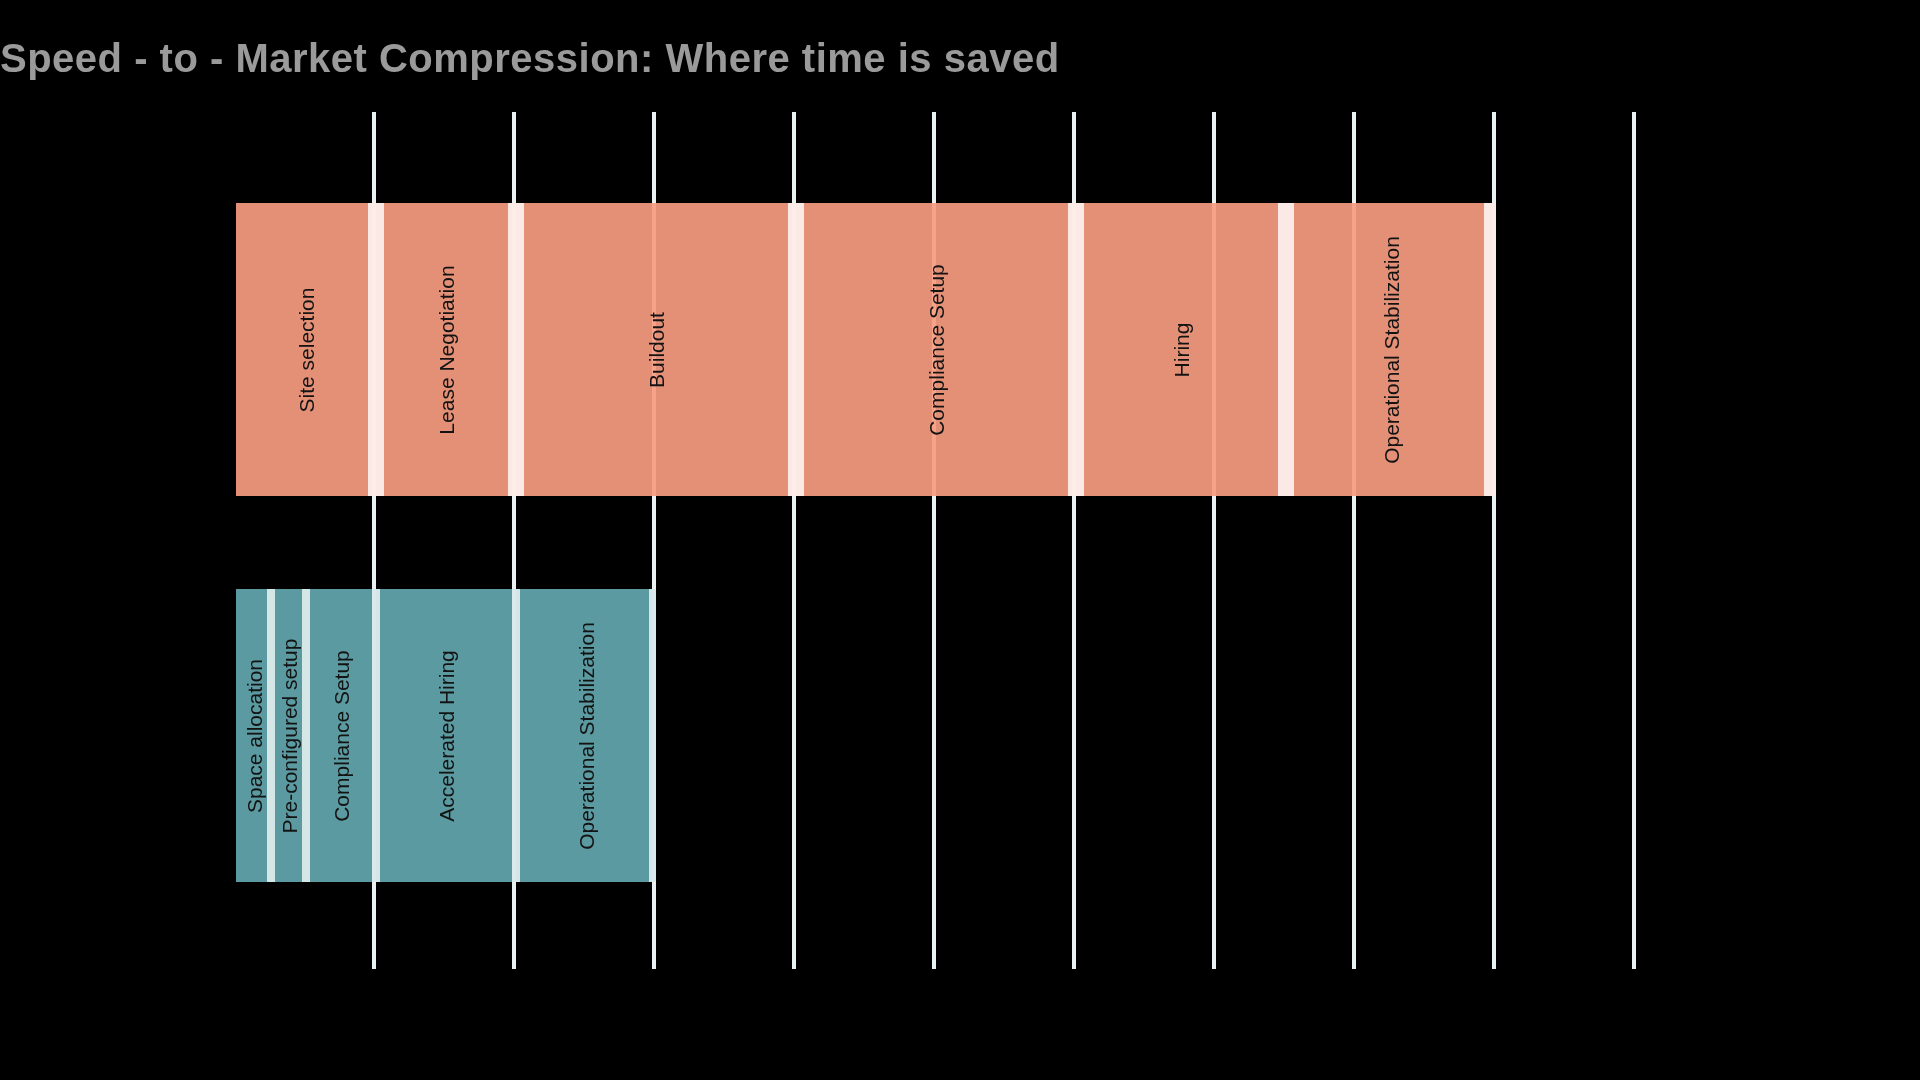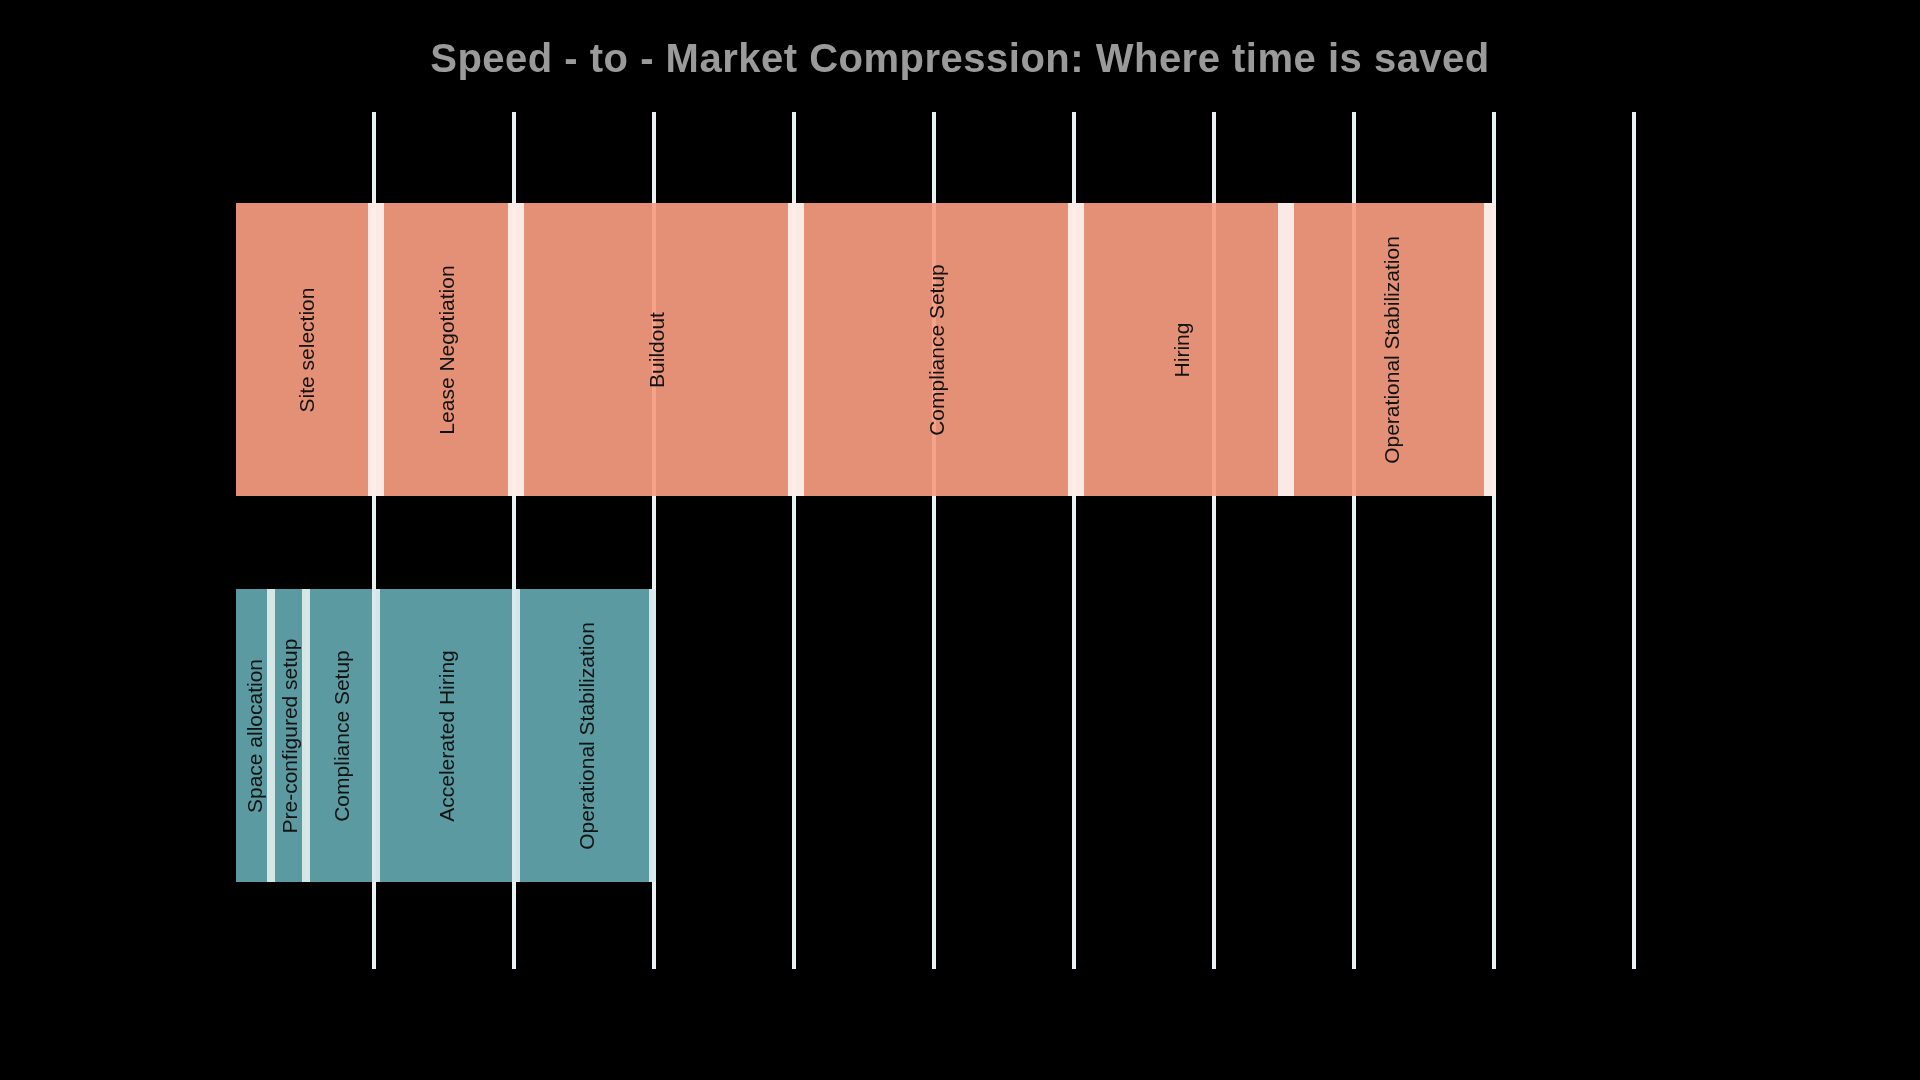--- a/index.html
+++ b/index.html
@@ -14,21 +14,21 @@
     background: #000;
     overflow: hidden;
     font-family: "Liberation Sans", "DejaVu Sans", sans-serif;
   }
   #chart-title {
     position: absolute;
     top: 36px;
     left: 0;
     width: 1920px;
     margin: 0;
-    text-align: center;
+    text-align: left;
     font-size: 40px;
     font-weight: bold;
     letter-spacing: 0.5px;
     color: #9a9a9a;
   }
   .gridline {
     position: absolute;
     width: 4px;
     top: 112px;
     height: 857px;

